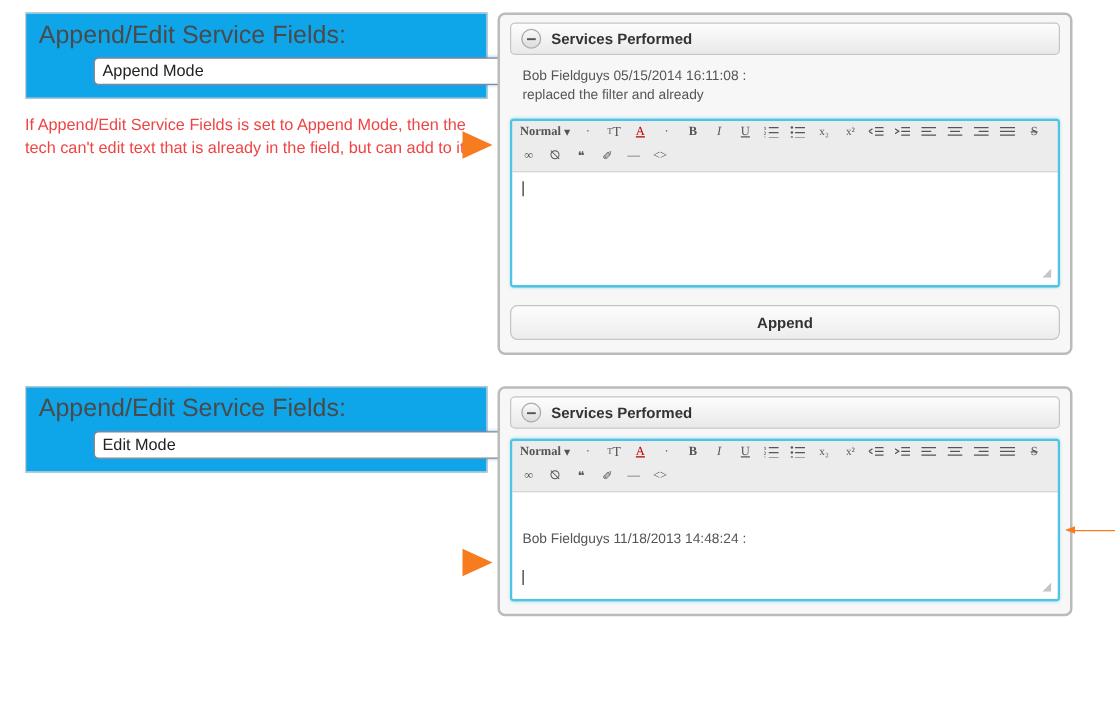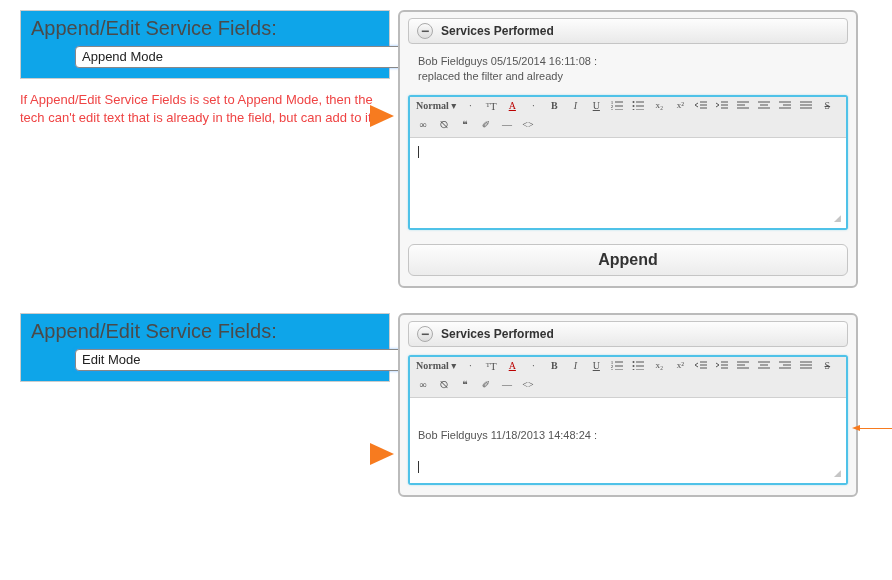--- a/index.html
+++ b/index.html
@@ -172,21 +172,21 @@
   }
   .append-btn {
     margin-top: 14px;
     width: 100%;
     background: linear-gradient(#fdfdfd,#ececec);
     border: 1px solid #c5c5c5;
     border-radius: 6px;
     padding: 6px 0;
     text-align: center;
     font-weight: bold;
-    font-size: 16px;
+    font-size: 12px;
     color: #333;
   }
 
   .arrow-orange {
     width: 0; height: 0;
     border-top: 11px solid transparent;
     border-bottom: 11px solid transparent;
     border-left: 24px solid #f77b1f;
     position: absolute;
   }

